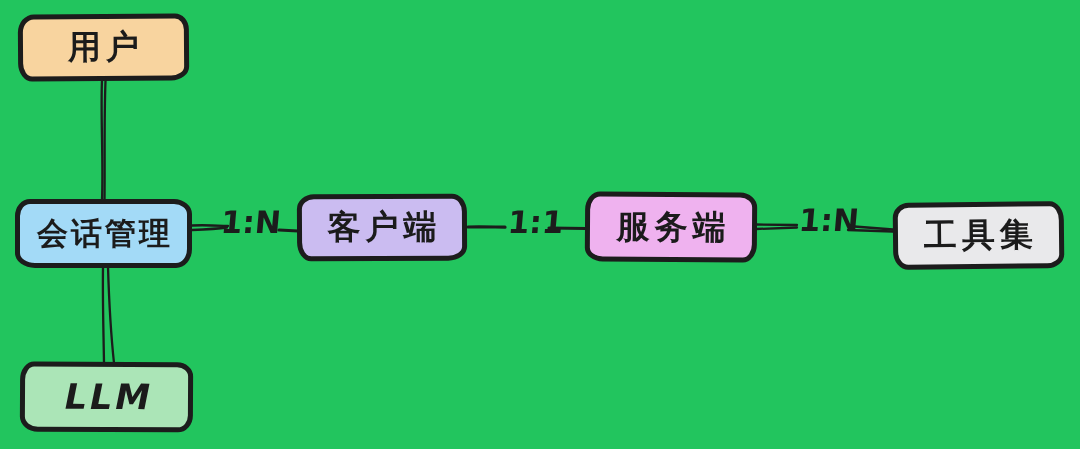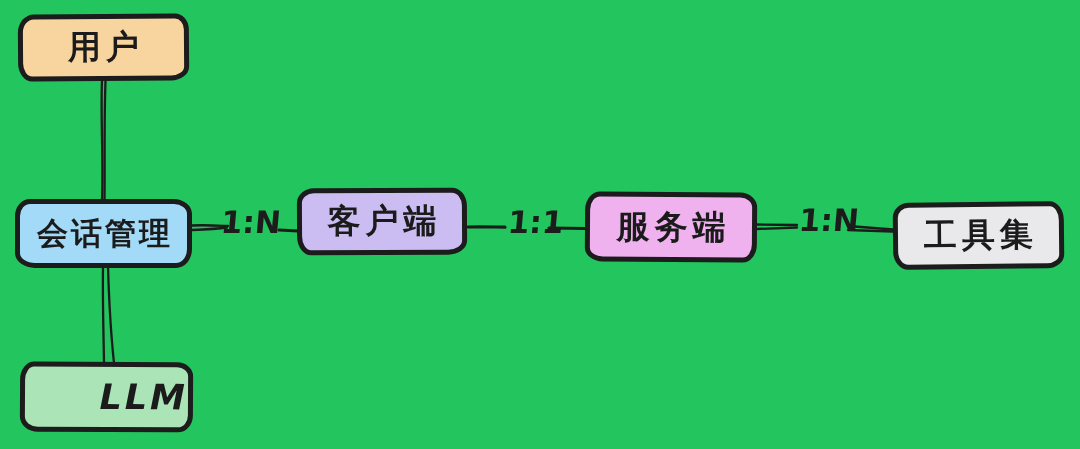--- a/index.html
+++ b/index.html
@@ -45,21 +45,21 @@
                   border-radius: 16px 14px 18px 14px / 18px 16px 14px 18px;
                   transform: rotate(-0.4deg); background: #f8d49f; }
   .node-session { left: 15px;  top: 199px; width: 177px; height: 69px;
                   border-radius: 15px 18px 16px 20px / 17px 15px 19px 15px;
                   background: #a3daf7; }
   .node-session .node-label { font-size: 31px; letter-spacing: 3px; padding-left: 3px; }
   .node-llm     { left: 20px;  top: 362px; width: 173px; height: 70px;
                   border-radius: 14px 16px 15px 18px / 18px 14px 17px 15px;
                   transform: rotate(0.3deg); background: #abe5b7; }
   .node-llm .node-label { font-style: italic; font-size: 35px; letter-spacing: 3px; }
-  .node-client  { left: 297px; top: 188px; width: 170px; height: 67px;
+  .node-client  { left: 297px; top: 194px; width: 170px; height: 67px;
                   border-radius: 17px 15px 19px 14px / 15px 18px 14px 19px;
                   transform: rotate(-0.3deg); background: #cbbcf1; }
   .node-server  { left: 585px; top: 192px; width: 172px; height: 70px;
                   border-radius: 15px 17px 14px 18px / 18px 15px 18px 14px;
                   transform: rotate(0.4deg); background: #efb2ef; }
   .node-tools   { left: 893px; top: 202px; width: 171px; height: 67px;
                   border-radius: 16px 14px 17px 15px / 15px 19px 14px 18px;
                   transform: rotate(-0.6deg); background: #e9e9eb; }
 
   .edge-label {
@@ -111,21 +111,21 @@
   </svg>
 
   <div class="node node-user" style="background-color: rgb(248, 212, 159);">
     <span class="node-label">用户</span>
   </div>
 
   <div class="node node-session" style="background-color: rgb(163, 218, 247); justify-content: center;">
     <span class="node-label">会话管理</span>
   </div>
 
-  <div class="node node-llm" style="background-color: rgb(171, 229, 183); justify-content: flex-end;">
+  <div class="node node-llm" style="background-color: rgb(171, 229, 183);">
     <span class="node-label">LLM</span>
   </div>
 
   <div class="node node-client" style="background-color: rgb(203, 188, 241);">
     <span class="node-label">客户端</span>
   </div>
 
   <div class="node node-server" style="background-color: rgb(239, 178, 239);">
     <span class="node-label">服务端</span>
   </div>

